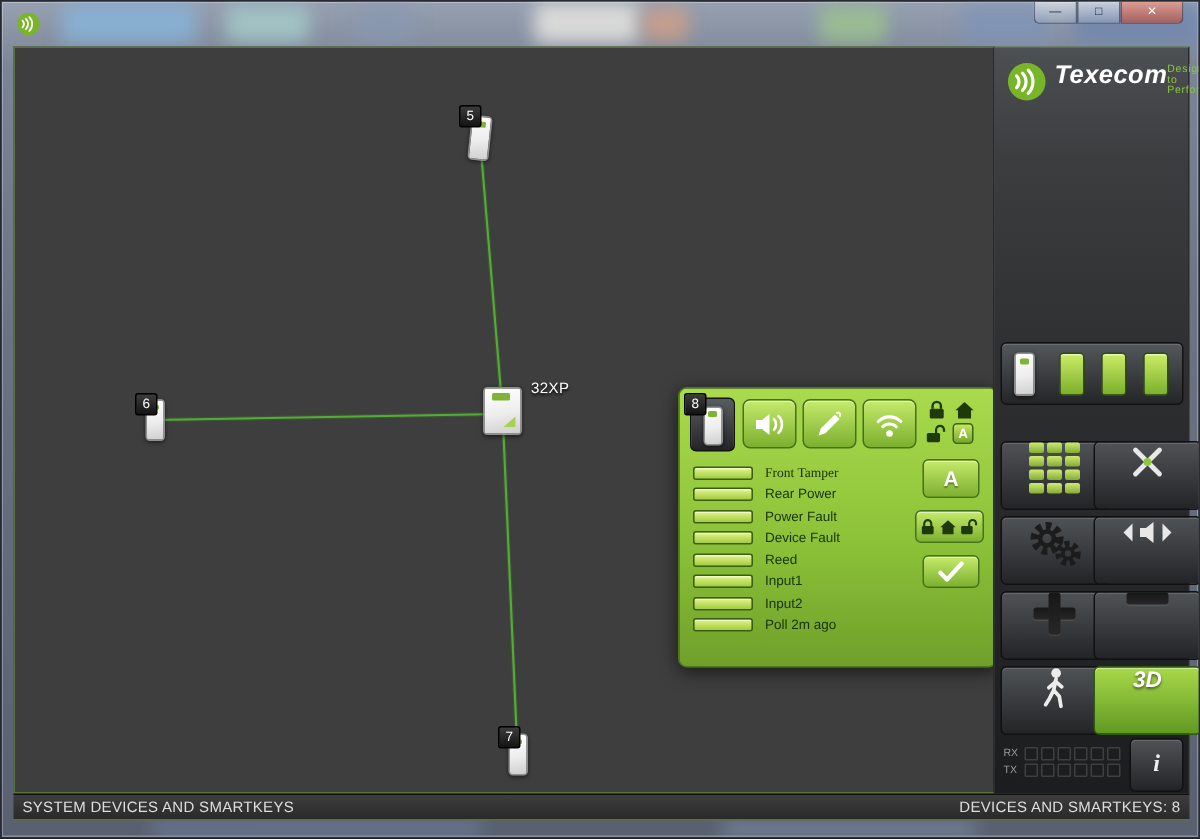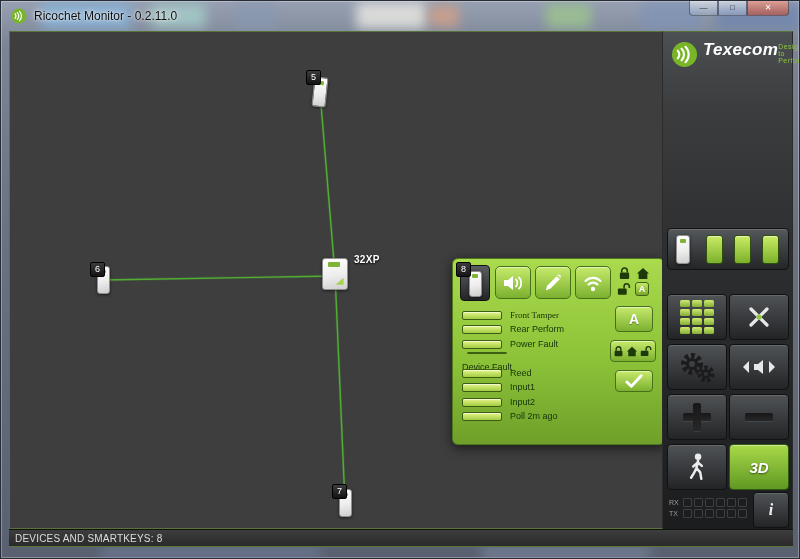--- a/index.html
+++ b/index.html
@@ -15,21 +15,21 @@
   .wbtn.min{border-radius:0 0 0 4px;}
   .wbtn.close{width:42px;background:linear-gradient(180deg,rgba(240,160,140,.8),rgba(190,75,55,.65));border-radius:0 0 4px 0;color:#fff;}
 
   
   .canvas{position:absolute;left:8px;top:30px;width:654px;height:498px;background:#3d3e3d;border:1px solid #58743a;border-right:1px solid #2b2b2b;z-index:4;overflow:hidden;}
   .links{position:absolute;left:0;top:0;}
   .badge{position:absolute;background:linear-gradient(180deg,#3c3c3c,#141414);border:1px solid #000;color:#fff;font-size:9px;line-height:1;padding:2px 4px;border-radius:2px;z-index:6;}
   .dev{background:linear-gradient(170deg,#ffffff 0%,#ededed 55%,#cfcfcf 100%);border:1px solid #8f8f8f;border-radius:3px;box-shadow:0 1px 3px rgba(0,0,0,.55);position:absolute;z-index:5;}
   .dev::before{content:"";position:absolute;left:22%;top:10%;width:50%;height:15%;background:#7fb437;border-radius:1px;}
   .dev.hub::after{content:"";position:absolute;right:14%;bottom:14%;width:34%;height:24%;background:#a6d34c;clip-path:polygon(0 100%,100% 0,100% 100%);}
-  .hublabel{position:absolute;color:#fff;font-weight:bold;font-size:10px;text-shadow:0 1px 2px #000;z-index:6;letter-spacing:.3px;}
+  .hublabel{position:absolute;color:#fff;font-weight:normal;font-size:10px;text-shadow:0 1px 2px #000;z-index:6;letter-spacing:.3px;}
 
   
   .popup{position:absolute;left:442px;top:226px;width:213px;height:187px;background:linear-gradient(180deg,#aada4d 0%,#8cc238 55%,#6f9f2a 100%);border:1px solid #4e7a1c;border-radius:6px;box-shadow:0 3px 12px rgba(0,0,0,.6);z-index:7;}
   .p-badge{position:absolute;left:3px;top:3px;z-index:9;background:linear-gradient(180deg,#3c3c3c,#141414);border:1px solid #000;color:#fff;font-size:9px;line-height:1;padding:2px 4px;border-radius:2px;}
   .p-devbtn{position:absolute;left:7px;top:6px;width:30px;height:36px;background:linear-gradient(180deg,#5a5d60,#232527);border:1px solid #121212;border-radius:4px;}
   .p-devbtn .dev{left:8px;top:5px;width:13px;height:26px;}
   .gbtn{position:absolute;top:7px;width:36px;height:33px;background:linear-gradient(180deg,#c6ea6c,#7cb02f);border:1px solid #46711a;border-radius:5px;display:flex;align-items:center;justify-content:center;box-shadow:inset 0 1px 0 rgba(255,255,255,.5);}
   .mini{position:absolute;width:15px;height:15px;display:flex;align-items:center;justify-content:center;}
   .mini-a{position:absolute;width:14px;height:14px;background:linear-gradient(180deg,#c5e766,#78a72b);border:1px solid #3f6316;border-radius:3px;color:#fff;font-size:9px;font-weight:bold;display:flex;align-items:center;justify-content:center;}
   .srow{position:absolute;left:9px;display:flex;align-items:center;gap:8px;height:12px;}
@@ -44,21 +44,21 @@
   
   .sidebar{position:absolute;left:662px;top:30px;width:130px;height:498px;background:linear-gradient(180deg,#4d5052 0%,#3b3d3f 15%,#2c2e30 45%,#1c1d1f 100%);border-top:1px solid #58743a;border-right:1px solid #2b2b2b;z-index:4;}
   .brand{position:absolute;left:8px;top:9px;display:flex;gap:5px;align-items:flex-start;}
   .brand-text{display:flex;flex-direction:row;}
   .brand-name{font-size:17px;font-weight:bold;font-style:italic;color:#fff;letter-spacing:.3px;line-height:1.1;}
   .brand-tag{font-size:7px;color:#8dc63f;letter-spacing:.5px;margin-top:2px;}
   .selbtn{position:absolute;left:4px;top:196px;width:122px;height:42px;background:linear-gradient(180deg,#55585b,#232527);border:1px solid #121212;border-radius:4px;box-shadow:inset 0 1px 0 rgba(255,255,255,.14);}
   .selbtn .dev{left:8px;top:6px;width:14px;height:29px;}
   .sig{position:absolute;top:6px;width:17px;height:29px;background:linear-gradient(180deg,#cbec64,#7cb02c);border:1px solid #2f4f0e;border-radius:3px;box-shadow:inset 0 1px 0 rgba(255,255,255,.55);}
   .sellabel{position:absolute;left:4px;top:242px;width:122px;height:15px;background:#2b2d2f;border:1px solid #181818;border-radius:2px;color:#fff;font-size:9px;display:flex;align-items:center;justify-content:center;letter-spacing:.2px;}
-  .gridbtn{position:absolute;width:60px;height:46px;background:linear-gradient(180deg,#505356,#222426);border:1px solid #111;border-radius:4px;display:flex;align-items:center;justify-content:center;box-shadow:inset 0 1px 0 rgba(255,255,255,.13);}
+  .gridbtn{position:absolute;width:72px;height:46px;background:linear-gradient(180deg,#505356,#222426);border:1px solid #111;border-radius:4px;display:flex;justify-content:center;box-shadow:inset 0 1px 0 rgba(255,255,255,.13);}
   .gridbtn.green{background:linear-gradient(180deg,#a9d94a,#609922);border-color:#2f5a10;box-shadow:inset 0 1px 0 rgba(255,255,255,.45);}
   .keypad{display:grid;grid-template-columns:repeat(3,10px);grid-template-rows:repeat(4,7px);gap:2px;}
   .keypad i{background:linear-gradient(180deg,#d0ea70,#83ac35);border-radius:1.5px;display:block;}
   .threed{color:#fff;font-weight:bold;font-size:15px;font-style:italic;text-shadow:0 1px 2px rgba(0,0,0,.55);}
   .plus{position:relative;width:28px;height:28px;}
   .plus::before,.plus::after{content:"";position:absolute;background:linear-gradient(180deg,#171717,#272727);border-radius:2px;box-shadow:0 1px 0 rgba(255,255,255,.08);}
   .plus::before{left:0;top:10px;width:28px;height:8px;}
   .plus::after{left:10px;top:0;width:8px;height:28px;}
   .minusicon{position:relative;width:28px;height:8px;background:linear-gradient(180deg,#171717,#272727);border-radius:2px;box-shadow:0 1px 0 rgba(255,255,255,.08);}
   .rxtx{position:absolute;left:6px;top:466px;}
@@ -91,21 +91,20 @@
     <span style="display:inline-flex;">
       <svg width="16" height="16" viewBox="0 0 28 28">
           <circle cx="14" cy="14" r="13" fill="#79b529"></circle>
           <g stroke="#fff" stroke-width="2.2" fill="none" stroke-linecap="round">
             <path d="M7 10c2.2 2.2 2.2 5.8 0 8"></path>
             <path d="M11 8c3.3 3.3 3.3 8.7 0 12"></path>
             <path d="M15 6c4.4 4.4 4.4 11.6 0 16"></path>
           </g>
         </svg>
     </span>
-    <span class="title">Ricochet Monitor - 0.2.11.0</span>
     <div class="win-controls">
       <div class="wbtn min">—</div>
       <div class="wbtn">□</div>
       <div class="wbtn close">✕</div>
     </div>
   </div>
 
   <div class="canvas">
     <svg class="links" width="654" height="498">
       <g stroke="#4aa22e" stroke-width="3" opacity=".18">
@@ -181,27 +180,27 @@
           </svg>
       </div>
       <div class="mini-a" style="left:182px;top:23px;">A</div>
 
       <div class="srow" style="top:50px;font-family:Liberation Serif, serif;">
           <span class="sbar"></span>
           <span class="slabel">Front Tamper</span>
         </div>
       <div class="srow" style="top:64px;">
           <span class="sbar"></span>
-          <span class="slabel">Rear Perform</span>
+          <span class="slabel">Rear Power</span>
         </div>
       <div class="srow" style="top:79px;">
           <span class="sbar"></span>
           <span class="slabel">Power Fault</span>
         </div>
-      <div class="srow" style="top:93px;flex-direction:column;">
+      <div class="srow" style="top:93px;">
           <span class="sbar"></span>
           <span class="slabel">Device Fault</span>
         </div>
       <div class="srow" style="top:108px;">
           <span class="sbar"></span>
           <span class="slabel">Reed</span>
         </div>
       <div class="srow" style="top:122px;">
           <span class="sbar"></span>
           <span class="slabel">Input1</span>
@@ -355,15 +354,16 @@
           <span class="led"></span>
           <span class="led"></span>
           <span class="led"></span>
           <span class="led"></span>
       </div>
     </div>
     <div class="infobtn">i</div>
   </div>
 
   <div class="statusbar">
+    <span>SYSTEM DEVICES AND SMARTKEYS</span>
     <span>DEVICES AND SMARTKEYS: 8</span>
   </div>
 </div>
 
 </body></html>

